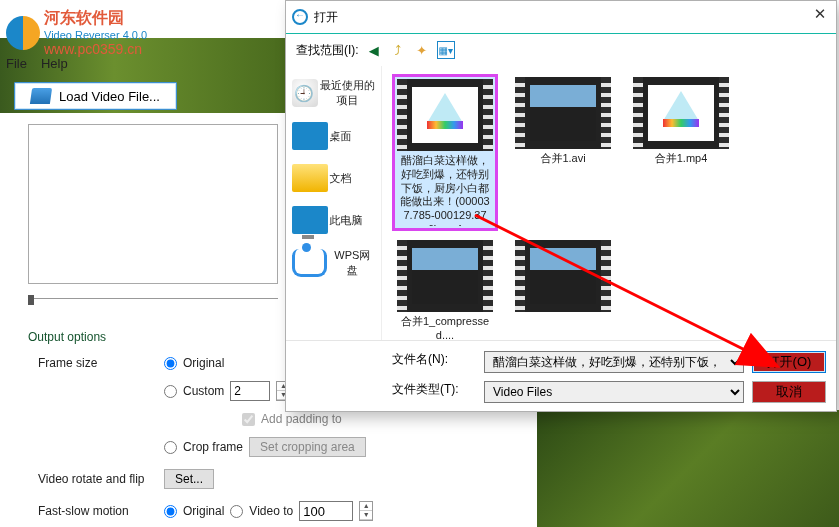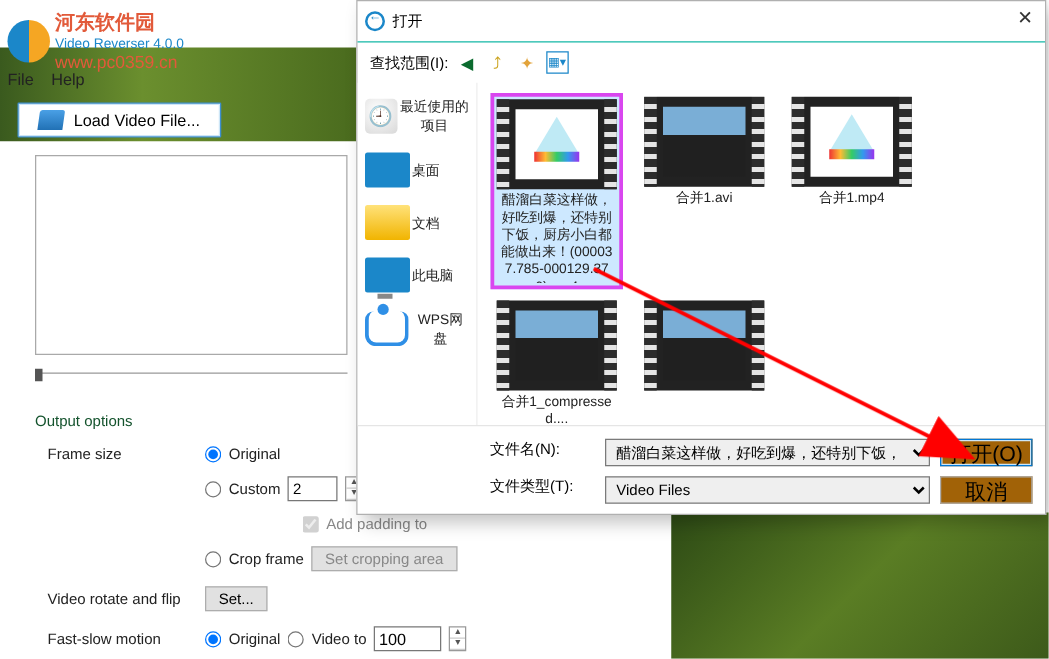--- a/index.html
+++ b/index.html
@@ -79,21 +79,21 @@
 .prism { width:0; height:0; position:relative; }
 .prism::before{content:"";position:absolute;left:-18px;top:-22px;border-left:18px solid transparent;border-right:18px solid transparent;border-bottom:30px solid #bfeaf5;}
 .prism::after{content:"";position:absolute;left:-18px;top:6px;width:36px;height:8px;background:linear-gradient(90deg,#e33,#fb3,#3c6,#39e,#93e);}
 .kb-shot { width:66px; height:56px; background:linear-gradient(180deg,#7aaed6 0 40%,#202020 40% 100%); }
 .file-name { margin-top:3px; line-height:1.25; word-break:break-all; max-height: 72px; overflow:hidden; }
 
 .dlg-bottom { border-top:1px solid #e5e5e5; padding: 10px 10px 8px 106px; display:flex; flex-direction:column; gap:8px; font-size:12px; position: relative; }
 .dlg-bottom-row { display:flex; align-items:flex-start; gap:8px; }
 .dlg-bottom-row .blab { width: 84px; text-align:left; }
 .dlg-bottom-row select,.dlg-bottom-row input { flex:1; height:22px; border:1px solid #7a7a7a; font-size:12px; padding: 1px 4px; }
-.dlg-btn { width: 74px; height:22px; border:1px solid #adadad; background:#a16207; font-size:17px; }
+.dlg-btn { width: 74px; height:22px; border:1px solid #adadad; background:#b91c1c; font-size:13px; }
 .dlg-btn.primary { border:1px solid #0078d7; box-shadow: 0 0 0 1px #cde6f7 inset; }
 
 
 .anno-arrow { position:absolute; left: 475px; top: 215px; width: 330px; height: 165px; pointer-events:none; }
 .anno-arrow svg { width:100%; height:100%; overflow:visible; }
 </style>
 </head>
 <body>
 
 <div class="main-app">

